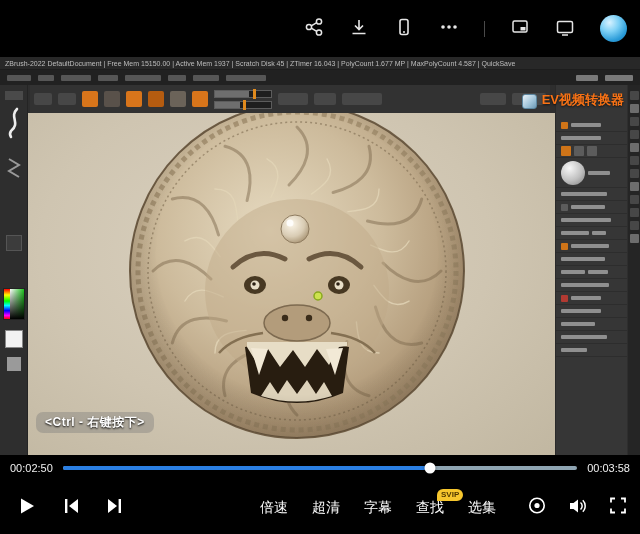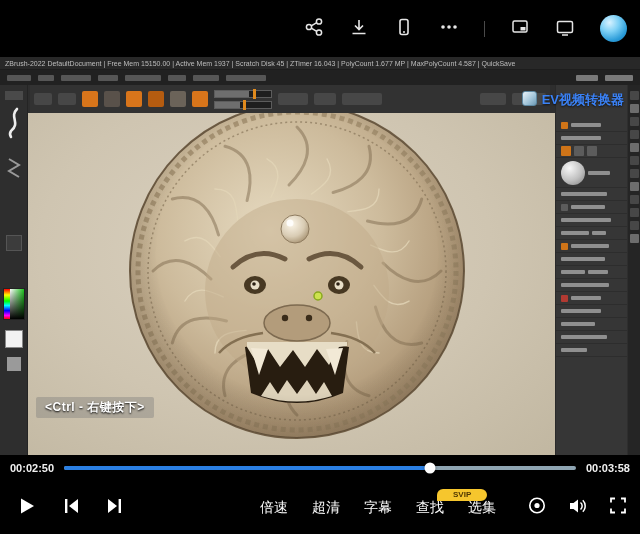--- a/index.html
+++ b/index.html
@@ -41,61 +41,61 @@
   .lt-box { position:absolute; top:150px; left:6px; width:16px; height:16px; background:#3c3c3c; border:1px solid #555; }
   .lt-gradient { position:absolute; top:203px; left:3px; width:22px; height:32px; display:flex; border:1px solid #222; cursor:pointer; }
   .lt-hue { width:6px; background:linear-gradient(#f00,#ff0 20%,#0f0 40%,#0ff 55%,#00f 72%,#f0f 88%,#f00); }
   .lt-sv { flex:1; background:linear-gradient(to top,#000,rgba(0,0,0,0)), linear-gradient(to right,#fff,#1ec41e); }
   .lt-white { position:absolute; top:245px; left:5px; width:18px; height:18px; background:#f2f2f2; border:1px solid #888; }
   .lt-gray { position:absolute; top:272px; left:7px; width:14px; height:14px; background:#9a9a9a; }
 
   .zb-canvas { position:absolute; left:28px; top:56px; width:527px; height:342px; overflow:hidden;
                background:radial-gradient(ellipse at 45% 40%, #dad1c0 0%, #cfc5b1 55%, #c1b7a1 100%); }
   .medallion { position:absolute; left:99px; top:-12px; }
-  .ctrl-hint { position:absolute; left:8px; bottom:37px; font-size:12px; font-weight:bold; color:#fff;
-               background:rgba(120,120,120,.38); padding:2px 9px; border-radius:2px; text-shadow:0 1px 2px #000; letter-spacing:.5px; }
-
-  .watermark { position:absolute; right:16px; top:34px; display:flex; align-items:flex-start; gap:5px; z-index:5;
-               color:#3b82f6; font-size:13px; font-weight:bold; text-shadow:0 1px 2px rgba(0,0,0,.7); }
+  .ctrl-hint { position:absolute; left:8px; bottom:22px; font-size:12px; font-weight:bold; color:#fff;
+               background:rgba(120,120,120,.38); padding:2px 9px; border-radius:7px; text-shadow:0 1px 2px #000; letter-spacing:.5px; }
+
+  .watermark { position:absolute; right:16px; top:34px; display:flex; align-items:flex-end; gap:5px; z-index:5;
+               color:#f97316; font-size:13px; font-weight:bold; text-shadow:0 1px 2px rgba(0,0,0,.7); }
   .wm-icon { width:15px; height:15px; border-radius:3px; border:1px solid #5d87a0;
              background:linear-gradient(135deg,#eaf3f9,#9fc3d8 60%,#6e9ab5); }
 
   .zb-right { position:absolute; left:555px; top:28px; width:72px; height:370px; background:#363636; border-left:1px solid #2a2a2a; padding-top:34px; }
   .pr-row { height:13px; display:flex; align-items:center; gap:3px; padding:0 5px; border-bottom:1px solid #2d2d2d; }
   .pr-row.tall { height:30px; }
   .pr-bar { height:4px; background:#8f8f8f; border-radius:1px; flex:none; }
   .pr-dot { width:7px; height:7px; border-radius:1px; flex:none; }
   .orange { background:#cf7418; } .red { background:#b23a32; } .grayd { background:#5c5c5c; }
   .pr-sphere { width:24px; height:24px; border-radius:50%; flex:none;
                background:radial-gradient(circle at 35% 30%, #f7f7f7, #c0c0c0 55%, #7e7e7e); }
   .pr-tile { width:10px; height:10px; border-radius:1px; flex:none; }
 
   .zb-strip { position:absolute; left:628px; top:28px; width:12px; height:370px; background:#252525;
               display:flex; flex-direction:column; align-items:center; gap:4px; padding-top:6px; }
   .st-ic { width:9px; height:9px; background:#474747; border-radius:1px; flex:none; }
   .st-ic.lt { background:#6d6d6d; }
 
   
-  .progress-row { position:absolute; top:455px; left:0; width:640px; height:26px; display:flex; align-items:center; gap:10px; padding:0 10px;font-weight:bold; }
+  .progress-row { position:absolute; top:455px; left:0; width:640px; height:26px; display:flex; align-items:center; gap:10px; padding:0 10px; }
   .time { color:#f0f0f0; font-size:11px; flex:none; }
   .progress-track { flex:1; height:4px; border-radius:2px; background:#8ea4b2; position:relative; cursor:pointer; }
   .progress-played { position:absolute; left:0; top:0; height:100%; border-radius:2px; background:#2a7fe3; width:71%; }
   .progress-knob { position:absolute; top:50%; left:71%; width:11px; height:11px; border-radius:50%; background:#fdfdfd;
                    transform:translate(-50%,-50%); box-shadow:0 0 3px rgba(0,0,0,.5); cursor:pointer; }
 
   
   .controls-row { position:absolute; top:481px; left:0; width:640px; height:53px; }
   .cg-left  { position:absolute; left:16px;  top:50%; transform:translateY(-50%); display:flex; align-items:center; gap:24px; }
   .cg-center{ position:absolute; left:260px; top:50%; transform:translateY(-50%); display:flex; align-items:center; gap:24px; }
   .cg-right { position:absolute; right:12px; top:50%; transform:translateY(-50%); display:flex; align-items:center; gap:20px; }
   .ctrl-btn { color:#fff; font-size:14px; cursor:pointer; flex:none; white-space:nowrap; }
   .icon-btn { display:block; cursor:pointer; }
   .find-wrap { position:relative; }
   .svip-badge { position:absolute; top:-10px; left:21px; background:#f6c62d; color:#503800; font-size:8px; font-weight:bold;
-                line-height:1; padding:2px 16px; border-radius:7px 7px 7px 1px; }
+                line-height:1; padding:2px 4px; border-radius:7px 7px 7px 1px; }
 </style>
 </head>
 <body>
 
 <div class="stage">
 
   <header class="titlebar">
     <div class="tb-icons">
       <span class="tb-icon">
         <svg width="20" height="20" viewBox="0 0 20 20" fill="none" stroke="#e6e6e6" stroke-width="1.5">

